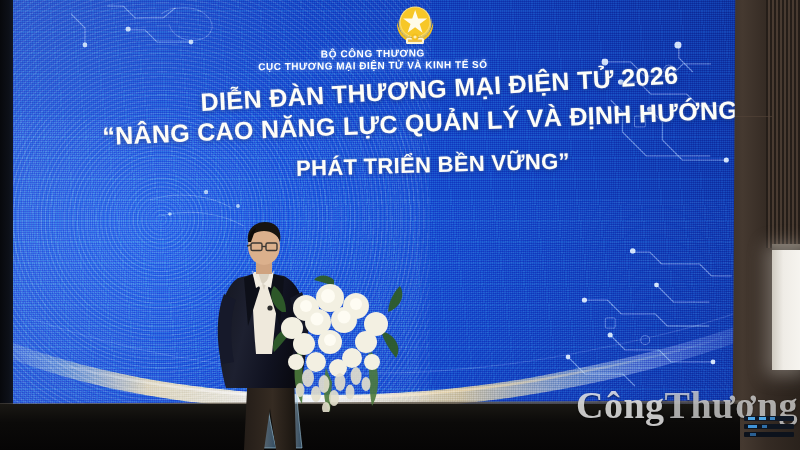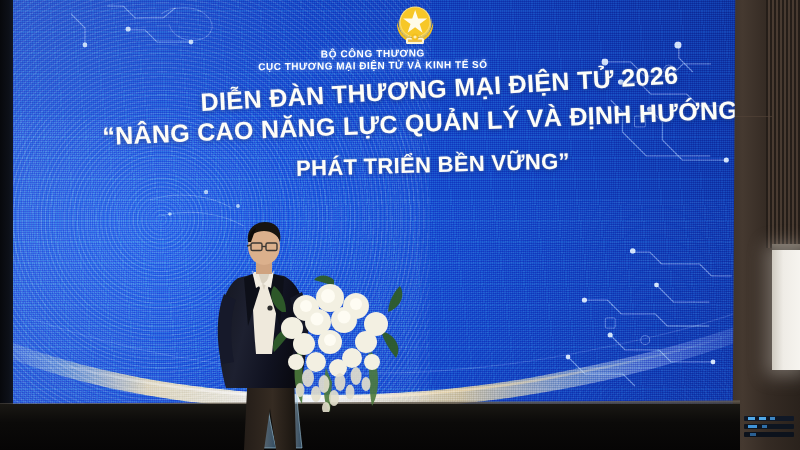--- a/index.html
+++ b/index.html
@@ -383,20 +383,21 @@
         <ellipse cx="32" cy="118" rx="4.5" ry="7"></ellipse>
       <ellipse cx="98" cy="112" rx="4.5" ry="7"></ellipse>
         <ellipse cx="58" cy="136" rx="4" ry="6"></ellipse>
     </g>
     <g fill="#3e6b32" opacity=".75">
       <path d="M34,100 L30,130"></path>
         <path d="M92,98 L96,126"></path>
     </g>
   </svg>
 
+  <div class="watermark"><span class="wm-light">Công</span><span>Thương</span></div>
 
   <svg class="equip" viewBox="0 0 56 24">
     <rect x="2" y="2" width="50" height="5" rx="1" fill="#101826"></rect>
     <rect x="2" y="10" width="50" height="5" rx="1" fill="#0e1520"></rect>
     <rect x="2" y="18" width="50" height="5" rx="1" fill="#0c121c"></rect>
     <rect x="6" y="3" width="7" height="3" fill="#4fa8e8"></rect>
     <rect x="17" y="3" width="7" height="3" fill="#4fa8e8"></rect>
     <rect x="28" y="3" width="5" height="3" fill="#3d86c4"></rect>
     <rect x="6" y="11" width="9" height="3" fill="#3f93d8"></rect>
     <rect x="20" y="11" width="5" height="3" fill="#2f6fa8"></rect>

